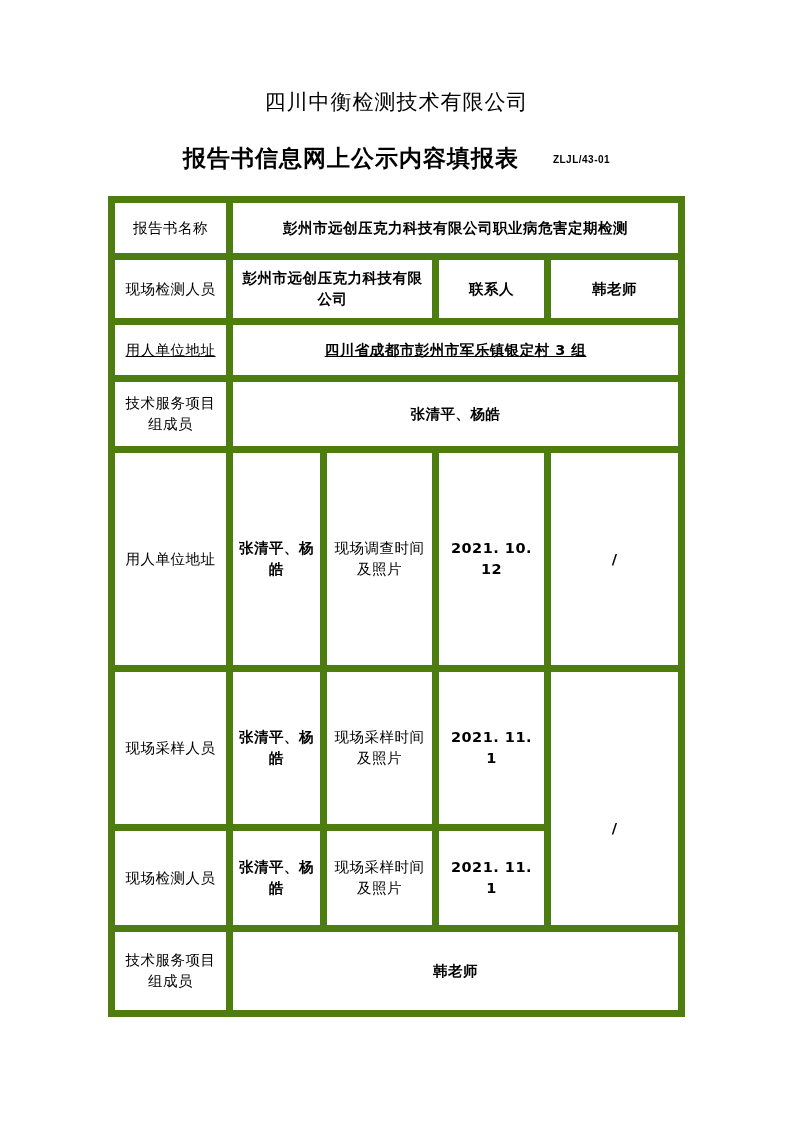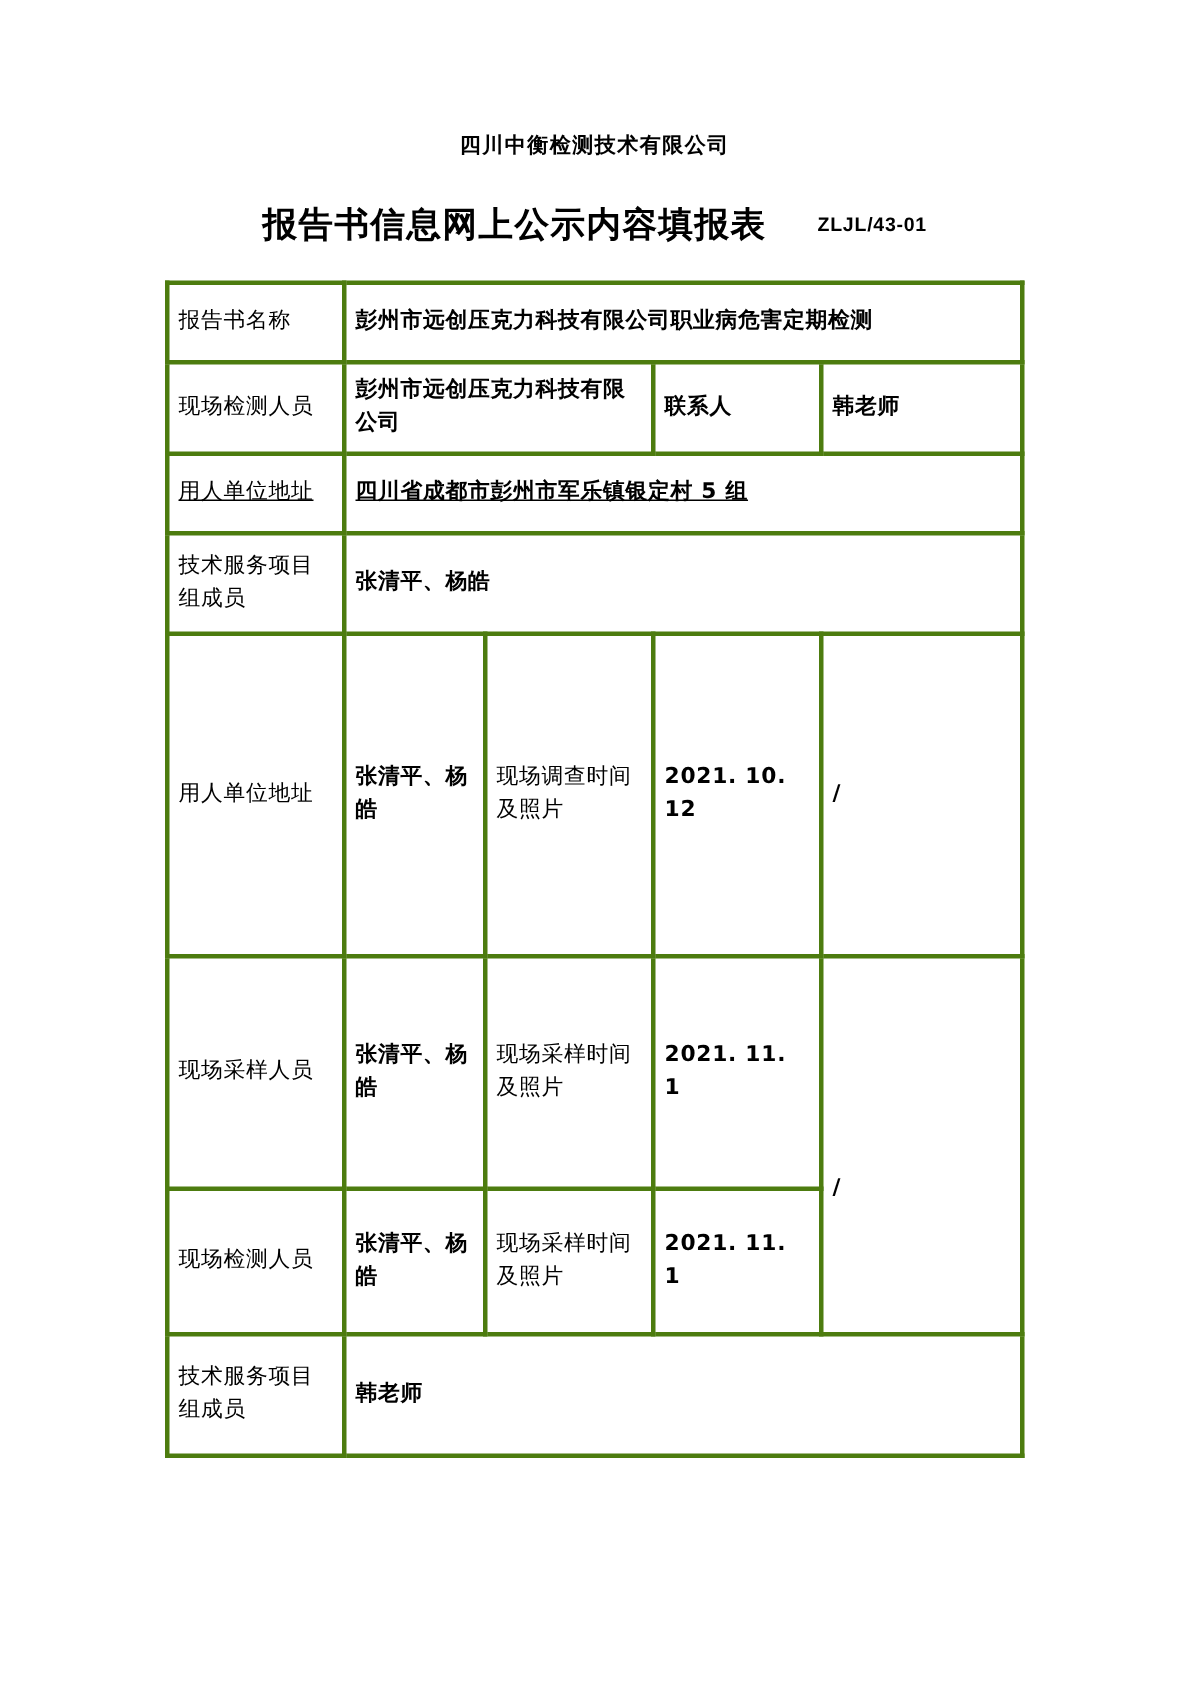--- a/index.html
+++ b/index.html
@@ -20,57 +20,58 @@
     height: 1122px;
     box-sizing: border-box;
     padding: 0;
     position: relative;
   }
   .title-block {
     text-align: center;
     margin-top: 88px;
   }
   .doc-title {
-    font-size: 14px;
-    font-weight: bold;
+    font-size: 21px;
+    font-weight: normal;
     letter-spacing: 1px;
     line-height: 1.4;
   }
   .subtitle-row {
     margin-top: 26px;
     position: relative;
     display: block;
     text-align: center;
   }
   .doc-subtitle {
     font-size: 23px;
     font-weight: bold;
     letter-spacing: 1px;
     display: inline-block;
   }
   .doc-code {
-    font-size: 13px;
+    font-size: 10px;
     font-weight: bold;
     font-family: "Liberation Sans", sans-serif;
     display: inline-block;
     margin-left: 34px;
     vertical-align: 3px;
     letter-spacing: 0.5px;
   }
 
   table.main {
     border-collapse: collapse;
     width: 570px;
     margin: 22px auto 0 auto;
     table-layout: fixed;
   }
   table.main td {
-    border: 3px solid #4d7c0f;
+    border: 7px solid #4d7c0f;
     padding: 6px 6px;
     font-size: 14.5px;
+    text-align: center;
     vertical-align: middle;
     line-height: 1.5;
   }
   td.label {
     font-weight: normal;
     letter-spacing: 0.5px;
   }
   td.bold {
     font-weight: bold;
     letter-spacing: 0.5px;
@@ -122,21 +123,21 @@
         <td class="bold" colspan="4">彭州市远创压克力科技有限公司职业病危害定期检测</td>
       </tr>
       <tr class="h-row-2">
         <td class="label">现场检测人员</td>
         <td class="bold" colspan="2">彭州市远创压克力科技有限公司</td>
         <td class="bold">联系人</td>
         <td class="bold">韩老师</td>
       </tr>
       <tr class="h-row-3">
         <td class="label">用人单位地址</td>
-        <td class="bold" colspan="4">四川省成都市彭州市军乐镇银定村 5 组</td>
+        <td class="bold" colspan="4">四川省成都市彭州市军乐镇银定村 3 组</td>
       </tr>
       <tr class="h-row-4">
         <td class="label">技术服务项目组成员</td>
         <td class="bold" colspan="4">张清平、杨皓</td>
       </tr>
       <tr class="h-row-5">
         <td class="label">用人单位地址</td>
         <td class="bold">张清平、杨皓</td>
         <td class="label">现场调查时间及照片</td>
         <td class="bold">2021. 10. 12</td>

